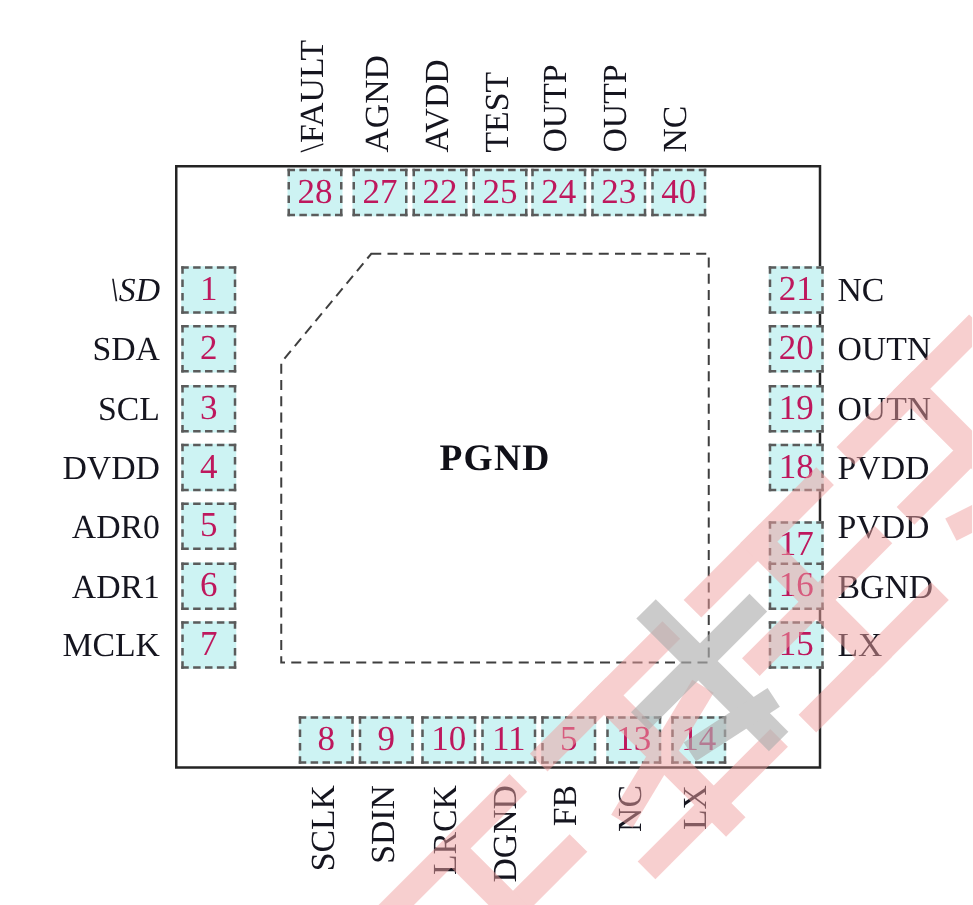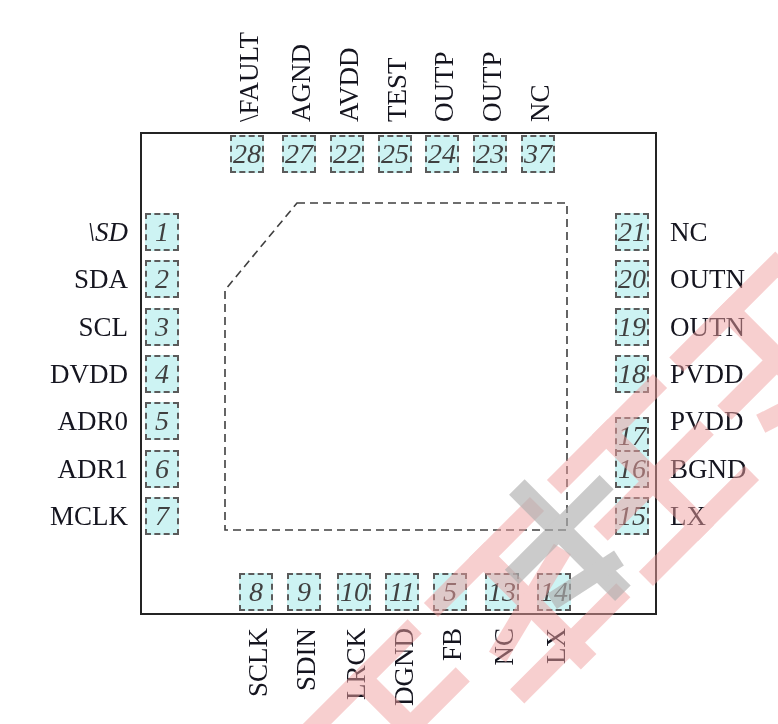--- a/index.html
+++ b/index.html
@@ -6,24 +6,24 @@
   .canvas{
     position:relative;width:778px;height:724px;overflow:hidden;background:#ffffff;
     font-family:"Liberation Serif","DejaVu Serif",serif;color:#15151f;
   }
   .chip{
     position:absolute;left:140px;top:132px;width:517px;height:483px;
     border:2px solid #242424;box-sizing:border-box;background:#ffffff;
   }
   svg.overlay{position:absolute;left:0;top:0;pointer-events:none;}
   .pad{
-    position:absolute;width:34px;height:38px;box-sizing:border-box;
+    position:absolute;width:44px;height:38px;box-sizing:border-box;
     background:#cdf3f3;border:2px dashed #5b5b5b;
     display:flex;align-items:center;justify-content:center;
-    font-size:28px;line-height:1;color:#404040;font-style:italic;
+    font-size:28px;line-height:1;color:#be185d;
   }
   .hlabel{position:absolute;height:38px;line-height:38px;font-size:27px;white-space:nowrap;}
   .left-label{left:0;width:128px;text-align:right;}
   .right-label{left:670px;text-align:left;}
   .vlabel{
     position:absolute;height:26px;line-height:26px;font-size:27px;white-space:nowrap;
     transform:rotate(-90deg);
   }
   .top-label{width:120px;text-align:left;}
   .bottom-label{width:84px;text-align:right;}
@@ -41,20 +41,21 @@
 <body>
 
 <div class="canvas">
 
   <div class="chip"></div>
 
   <svg class="overlay" width="778" height="724">
     <path d="M 297 203 L 567 203 L 567 530 L 225 530 L 225 290 Z" fill="none" stroke="#3f3f3f" stroke-width="1.6" stroke-dasharray="8 5"></path>
   </svg>
 
+  <div class="pgnd">PGND</div>
 
   <div id="pins-layer">
       <div class="pad" style="left: 145px; top: 213px;">1</div>
       <div class="hlabel left-label" style="top: 213px; font-style: italic;">\SD</div>
       <div class="pad" style="left: 615px; top: 213px;">21</div>
       <div class="hlabel right-label" style="top: 213px;">NC</div>
       <div class="pad" style="left: 230px; top: 135px;">28</div>
       <div class="vlabel top-label" style="left: 189px; top: 49px;">\FAULT</div>
       <div class="pad" style="left: 239px; top: 573px;">8</div>
       <div class="vlabel bottom-label" style="left: 216px; top: 657px;">SCLK</div>
@@ -95,21 +96,21 @@
       <div class="pad" style="left: 615px; top: 450px;">16</div>
       <div class="hlabel right-label" style="top: 450px;">BGND</div>
       <div class="pad" style="left: 473px; top: 135px;">23</div>
       <div class="vlabel top-label" style="left: 432px; top: 49px;">OUTP</div>
       <div class="pad" style="left: 485px; top: 573px;">13</div>
       <div class="vlabel bottom-label" style="left: 462px; top: 657px;">NC</div>
       <div class="pad" style="left: 145px; top: 497px;">7</div>
       <div class="hlabel left-label" style="top: 497px;">MCLK</div>
       <div class="pad" style="left: 615px; top: 497px;">15</div>
       <div class="hlabel right-label" style="top: 497px;">LX</div>
-      <div class="pad" style="left: 521px; top: 135px;">37</div>
+      <div class="pad" style="left: 521px; top: 135px;">40</div>
       <div class="vlabel top-label" style="left: 480px; top: 49px;">NC</div>
       <div class="pad" style="left: 537px; top: 573px;">14</div>
       <div class="vlabel bottom-label" style="left: 514px; top: 657px;">LX</div>
     </div>
 
   <div class="wm-text">科技有限</div>
 
   <svg class="overlay" width="778" height="724">
     <g transform="translate(595,545) rotate(-45)" fill="#f0a0a0" opacity="0.5">
 

